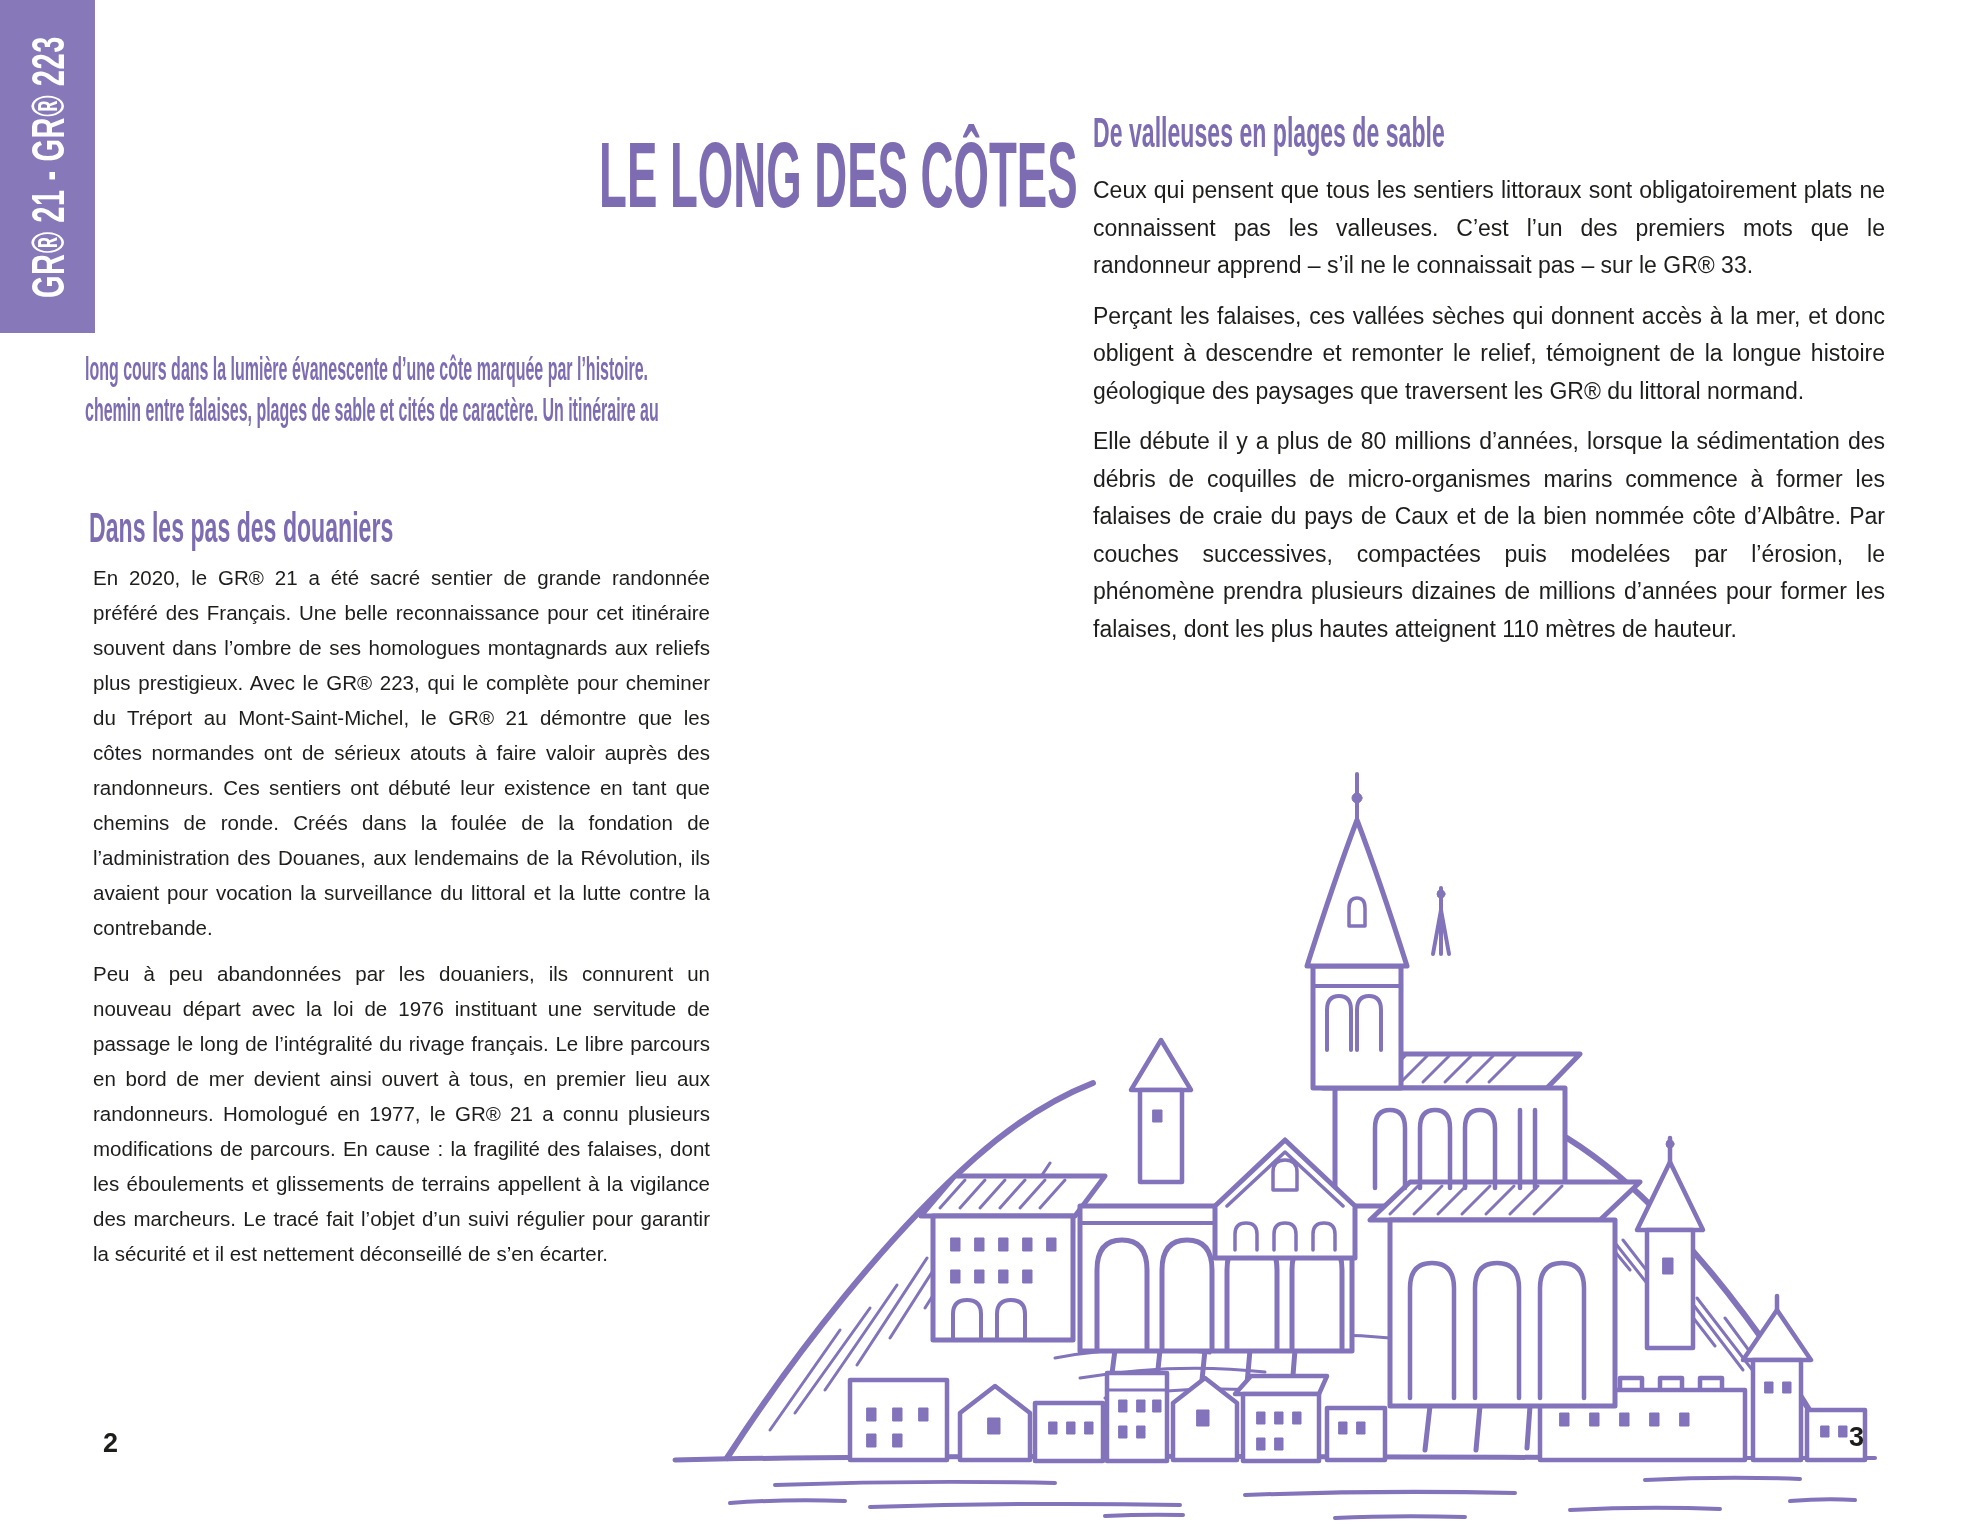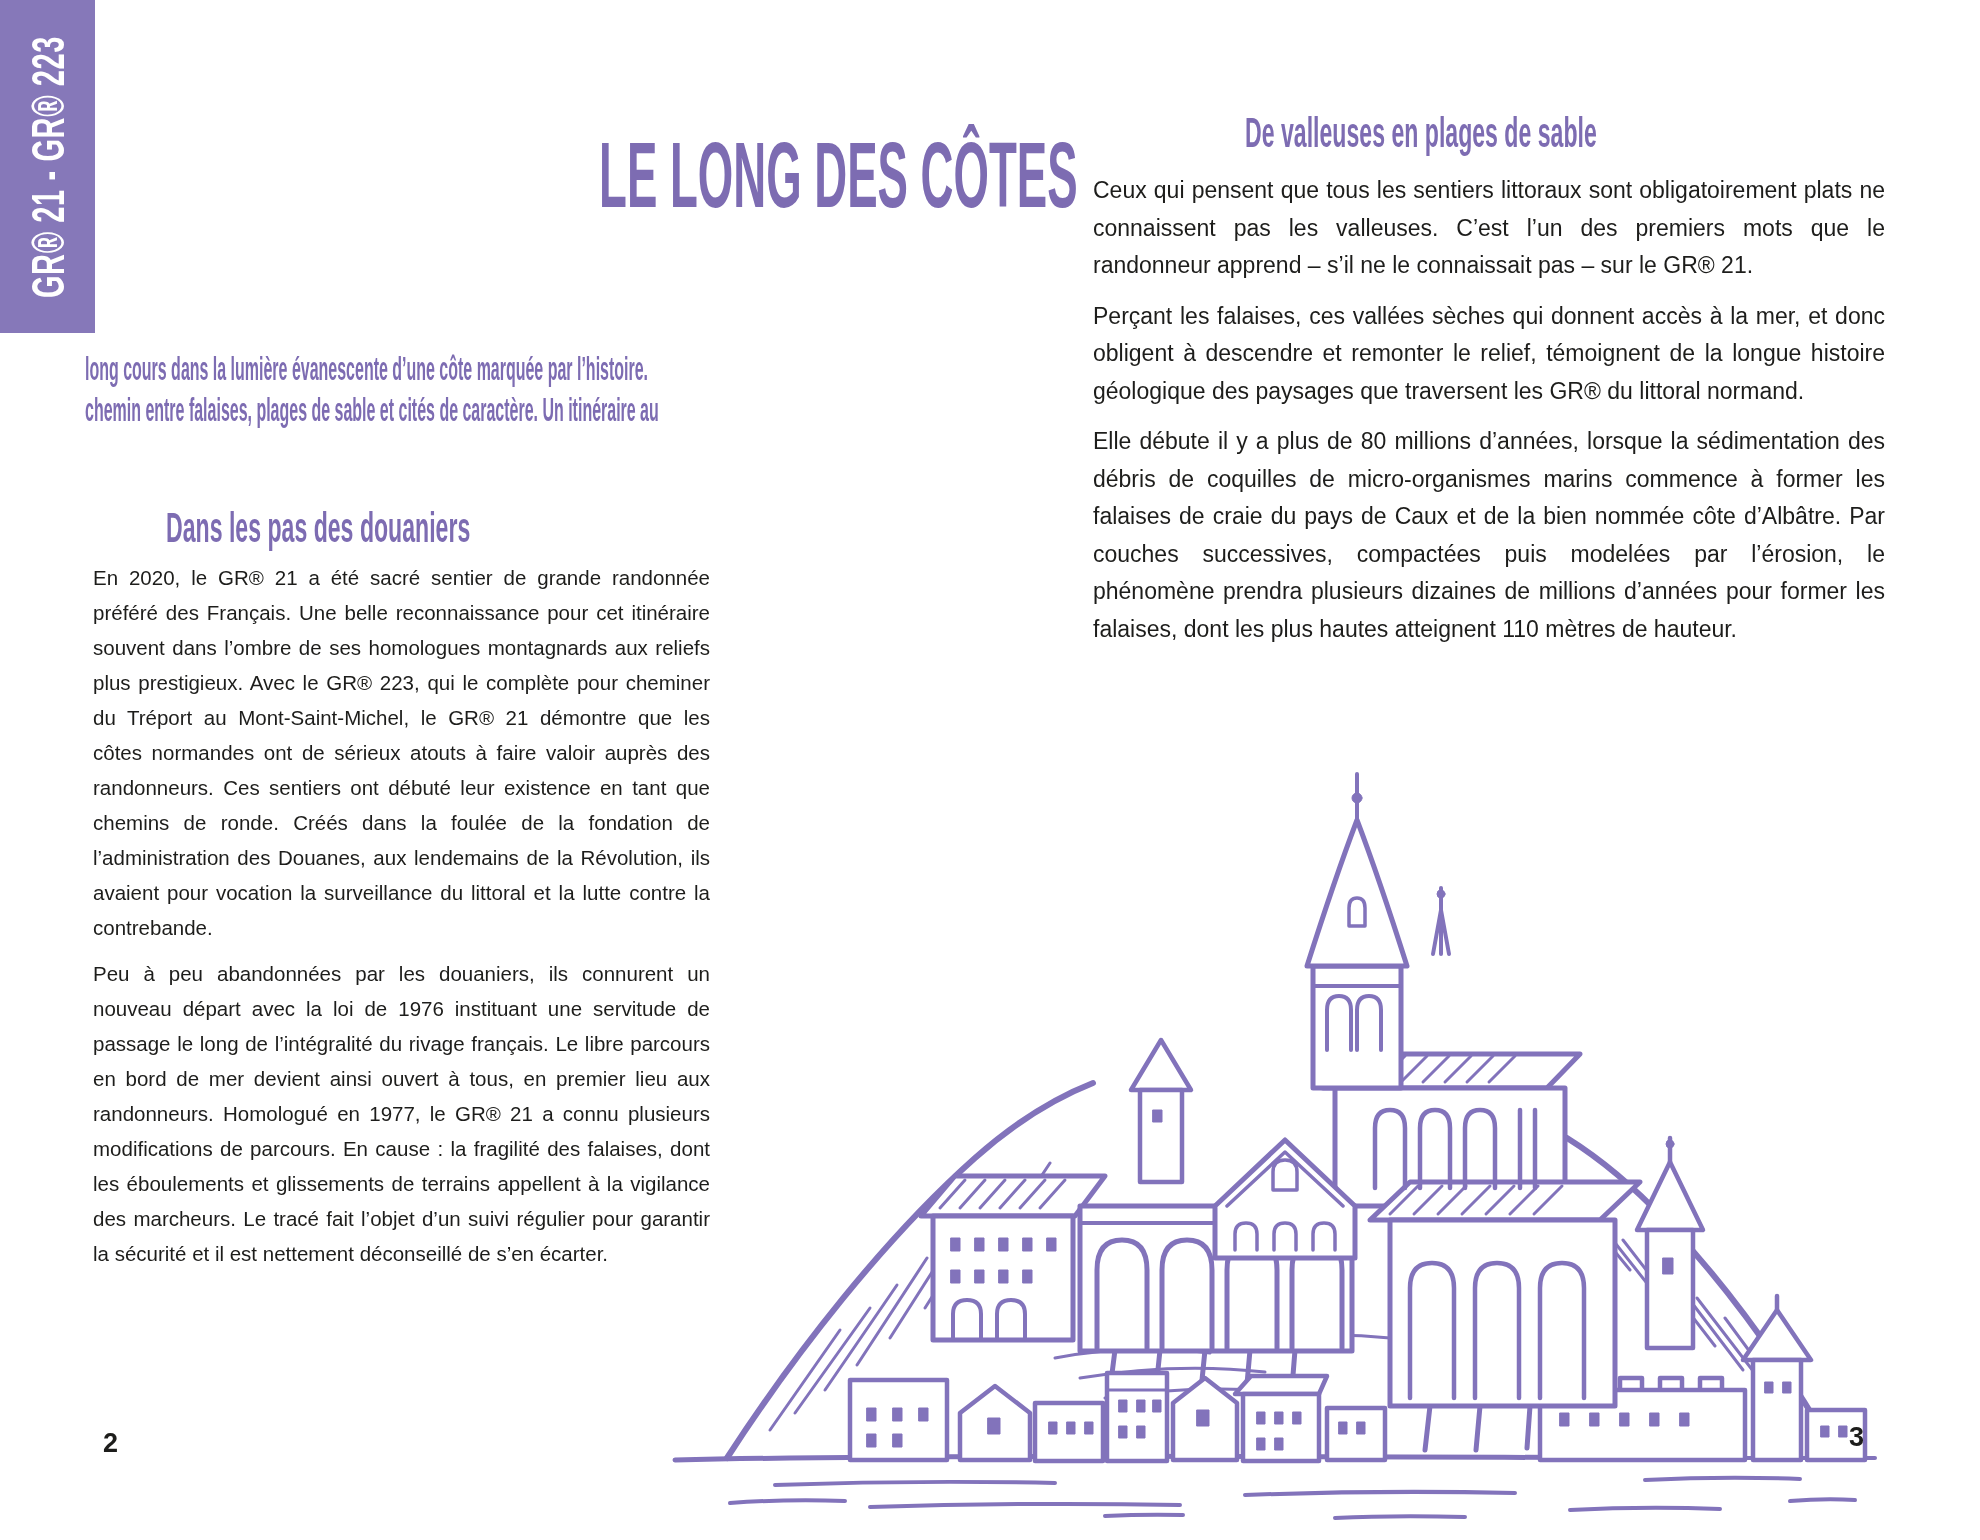--- a/index.html
+++ b/index.html
@@ -42,21 +42,21 @@
   }
   .page-title .cond{transform:scaleX(0.49);}
   .intro{
     position:absolute;left:85px;top:348px;width:640px;z-index:2;
     font-size:34px;font-weight:bold;color:var(--accent,#7d6cb2);
     line-height:41px;
   }
   .intro .cond{transform:scaleX(0.47);}
   .section-heading{
     font-size:42px;font-weight:bold;color:var(--accent,#7d6cb2);
-    margin:0;line-height:46px;z-index:2;text-align:right;
+    margin:0;line-height:46px;z-index:2;
   }
   .section-heading .cond{transform:scaleX(0.55);}
   .h2-left{position:absolute;left:89px;top:505px;width:630px;}
   .left-body{
     position:absolute;left:85px;top:560px;width:625px;z-index:2;
     font-size:20.5px;line-height:35px;text-align:justify;
   }
   .left-body p{margin:0 0 11px 8px;}
 
   
@@ -101,21 +101,21 @@
 
 <h2 class="section-heading h2-left"><span class="cond cond-l">Dans les pas des douaniers</span></h2>
 
 <div class="left-body">
   <p>En 2020, le GR® 21 a été sacré sentier de grande randonnée préféré des Français. Une belle reconnaissance pour cet itinéraire souvent dans l’ombre de ses homologues montagnards aux reliefs plus prestigieux. Avec le GR® 223, qui le complète pour cheminer du Tréport au Mont-Saint-Michel, le GR® 21 démontre que les côtes normandes ont de sérieux atouts à faire valoir auprès des randonneurs. Ces sentiers ont débuté leur existence en tant que chemins de ronde. Créés dans la foulée de la fondation de l’administration des Douanes, aux lendemains de la Révolution, ils avaient pour vocation la surveillance du littoral et la lutte contre la contrebande.</p>
   <p>Peu à peu abandonnées par les douaniers, ils connurent un nouveau départ avec la loi de 1976 instituant une servitude de passage le long de l’intégralité du rivage français. Le libre parcours en bord de mer devient ainsi ouvert à tous, en premier lieu aux randonneurs. Homologué en 1977, le GR® 21 a connu plusieurs modifications de parcours. En cause : la fragilité des falaises, dont les éboulements et glissements de terrains appellent à la vigilance des marcheurs. Le tracé fait l’objet d’un suivi régulier pour garantir la sécurité et il est nettement déconseillé de s’en écarter.</p>
 </div>
 
 <div class="right-col">
   <h2 class="section-heading"><span class="cond cond-l">De valleuses en plages de sable</span></h2>
-  <p>Ceux qui pensent que tous les sentiers littoraux sont obligatoirement plats ne connaissent pas les valleuses. C’est l’un des premiers mots que le randonneur apprend – s’il ne le connaissait pas – sur le GR® 21.</p>
+  <p>Ceux qui pensent que tous les sentiers littoraux sont obligatoirement plats ne connaissent pas les valleuses. C’est l’un des premiers mots que le randonneur apprend – s’il ne le connaissait pas – sur le GR® 33.</p>
   <p>Perçant les falaises, ces vallées sèches qui donnent accès à la mer, et donc obligent à descendre et remonter le relief, témoignent de la longue histoire géologique des paysages que traversent les GR® du littoral normand.</p>
   <p>Elle débute il y a plus de 80 millions d’années, lorsque la sédimentation des débris de coquilles de micro-organismes marins commence à former les falaises de craie du pays de Caux et de la bien nommée côte d’Albâtre. Par couches successives, compactées puis modelées par l’érosion, le phénomène prendra plusieurs dizaines de millions d’années pour former les falaises, dont les plus hautes atteignent 110 mètres de hauteur.</p>
 </div>
 
 <div class="page-number pn-left">2</div>
 <div class="page-number pn-right">3</div>
 
 <svg class="illustration" viewBox="0 0 1290 775" fill="none" stroke-linecap="round" stroke-linejoin="round">
 
   <g stroke-width="6">

